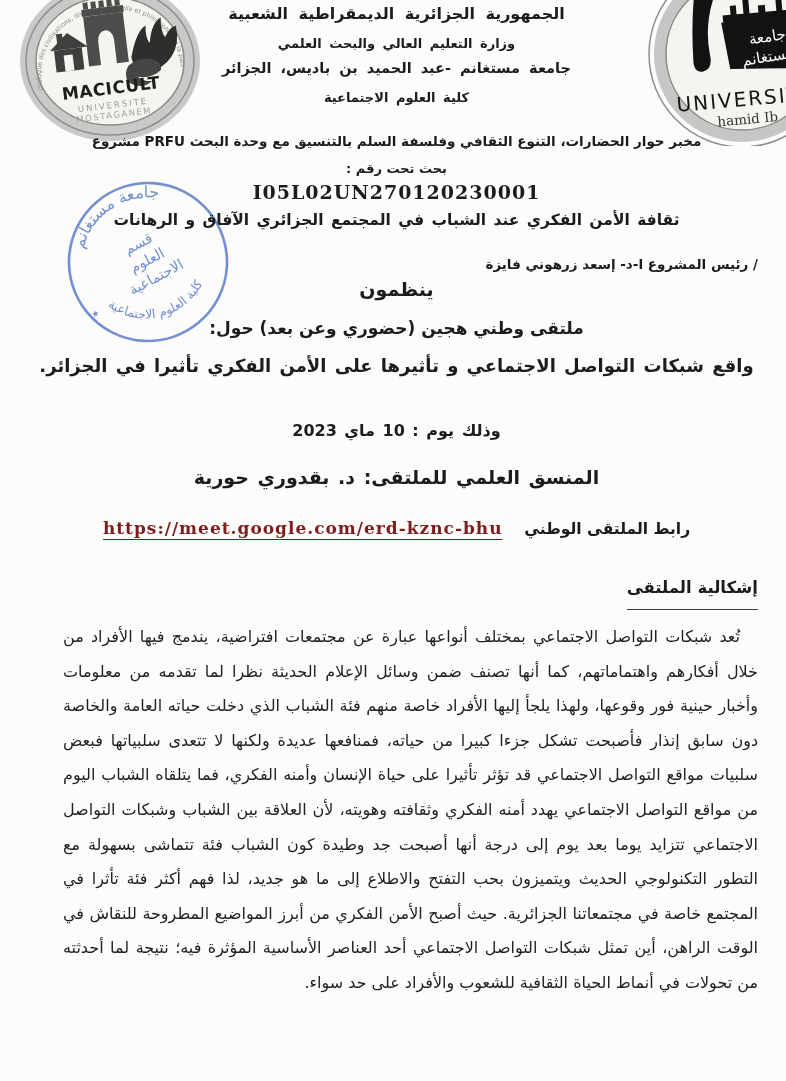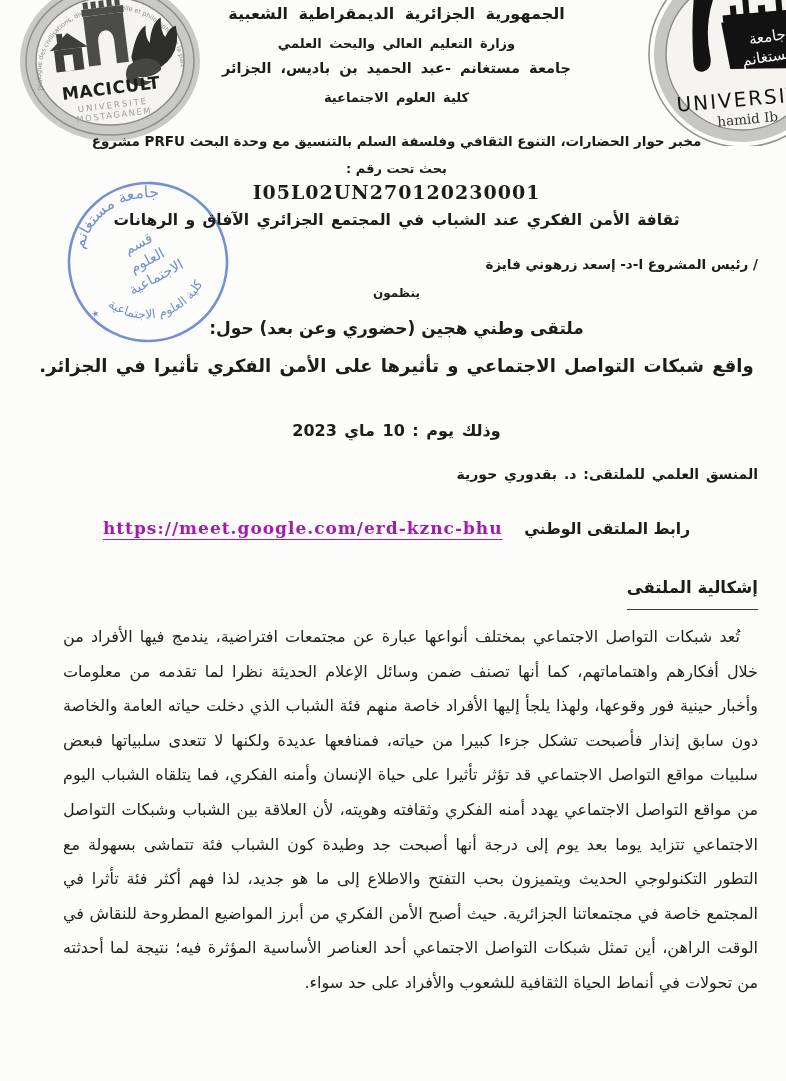--- a/index.html
+++ b/index.html
@@ -17,32 +17,32 @@
   .b{font-weight:700;}
   .l1{top:4px;font-size:16px;word-spacing:5px;}
   .l2{top:36px;font-size:13px;word-spacing:3px;}
   .l3{top:60px;font-size:14.5px;word-spacing:4px;}
   .l4{top:90px;font-size:13px;word-spacing:3px;}
   .lab{top:133px;font-size:13.5px;}
   .numlab{top:161px;font-size:13px;}
   .code{top:181px;font-size:19px;font-family:"DejaVu Serif",serif;letter-spacing:1px;direction:ltr;}
   .ptitle{top:211px;font-size:15.5px;word-spacing:2px;}
   .phead{top:256px;font-size:13.5px;text-align:right;}
-  .org{top:286px;font-size:12px;}
+  .org{top:278px;font-size:19px;}
   .ftype{top:318px;font-size:17px;}
   .ftitle{top:355px;font-size:18px;word-spacing:2px;}
   .date{top:421px;font-size:16px;word-spacing:2px;}
-  .coord{top:466px;font-size:14px;word-spacing:2px;text-align:right;}
+  .coord{top:466px;font-size:19px;word-spacing:2px;}
   .linkline{top:518px;font-size:15.5px;}
   .url{
     font-family:"DejaVu Serif",serif;
     font-weight:700;font-size:17px;letter-spacing:1px;
     direction:ltr;unicode-bidi:embed;
     text-decoration:underline;text-underline-offset:5px;
-    color:#a21caf;
+    color:#7f1d1d;
   }
   .sechead{top:578px;text-align:right;font-size:16.5px;}
   .sechead span{border-bottom:1.5px solid #3a3a3a;padding-bottom:12px;}
   .para{
     position:absolute;top:620px;left:0;right:0;
     font-size:16px;line-height:34.6px;
     text-align:justify;text-align-last:right;
     color:#1f1f1f;
     text-indent:18px;
     margin-left:28px;

